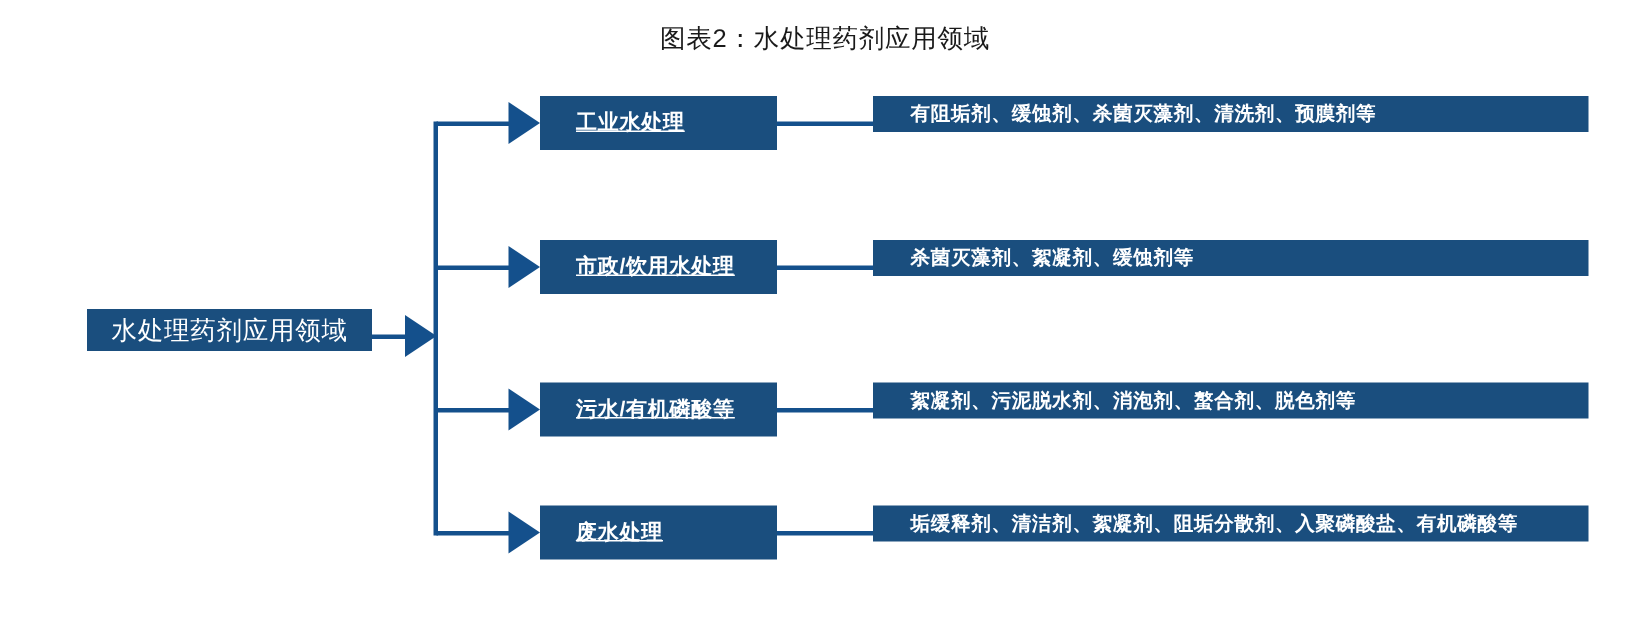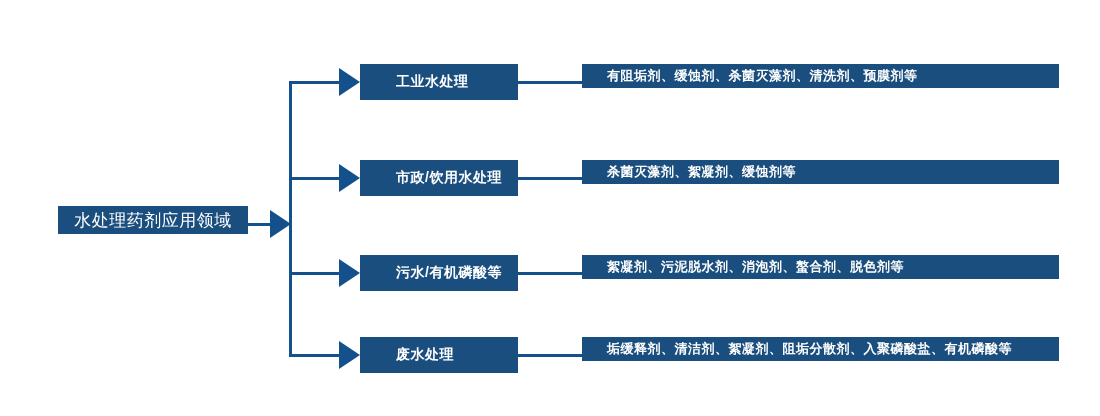--- a/index.html
+++ b/index.html
@@ -44,22 +44,23 @@
     justify-content: center;
     font-size: 17px;
     font-weight: 500;
     letter-spacing: 0.5px;
   }
   .cat-box {
     left: 360px;
     width: 158px; height: 36px;
     font-size: 14px;
     font-weight: 700;
-    padding-left: 36px;
+    padding-left: 24px;
     letter-spacing: 0.5px;
+    text-decoration: underline;
   }
   .detail-box {
     left: 582px;
     width: 477px; height: 24px;
     font-size: 13px;
     font-weight: 700;
     padding-left: 25px;
     letter-spacing: 0.5px;
   }
   .hline { position: absolute; height: 3px; background: var(--line); }
@@ -89,20 +90,21 @@
   .branch-arrow { left: 339px; }
   .trunk { left: 289px; top: 81px; height: 276px; }
   .root-line { left: 248px; top: 223px; width: 28px; }
   .root-arrow { left: 270px; top: 210px; }
 </style>
 </head>
 <body>
 
 <div class="canvas">
 
+  <div class="title">图表2：水处理药剂应用领域</div>
 
   <div class="box root-box">水处理药剂应用领域</div>
   <div class="hline root-line"></div>
   <div class="arrow-right root-arrow"></div>
 
   <div class="vline trunk"></div>
 
   <div class="row r1">
     <div class="hline branch-line"></div>
     <div class="arrow-right branch-arrow"></div>

